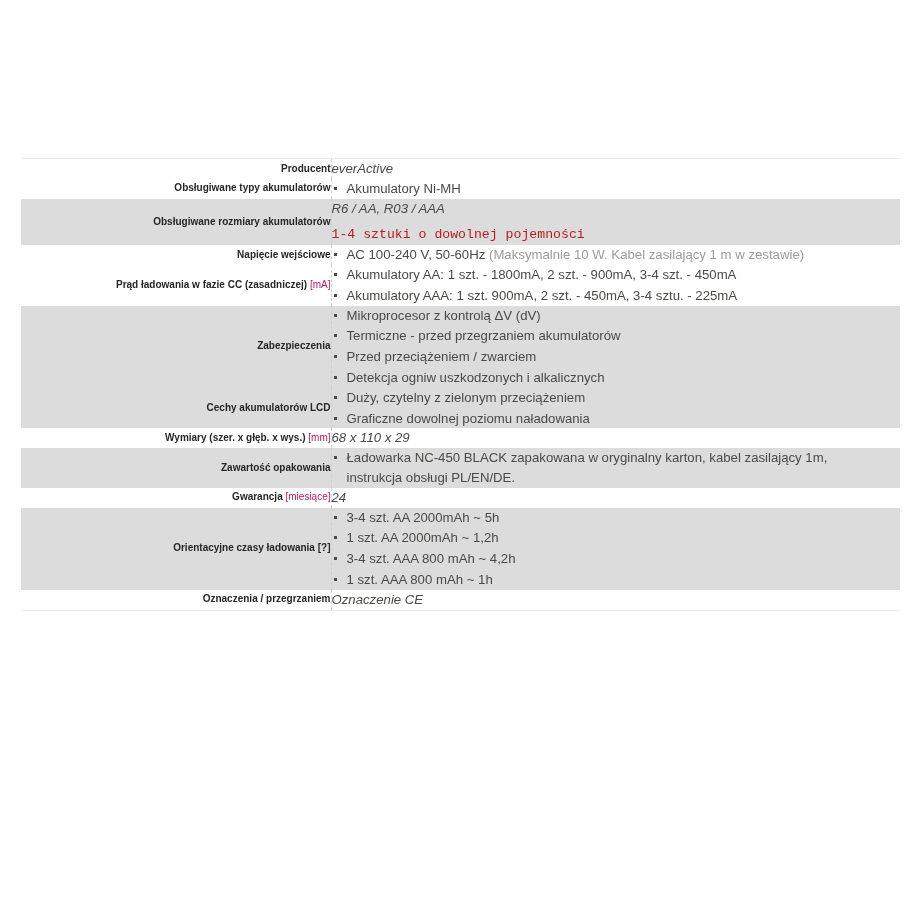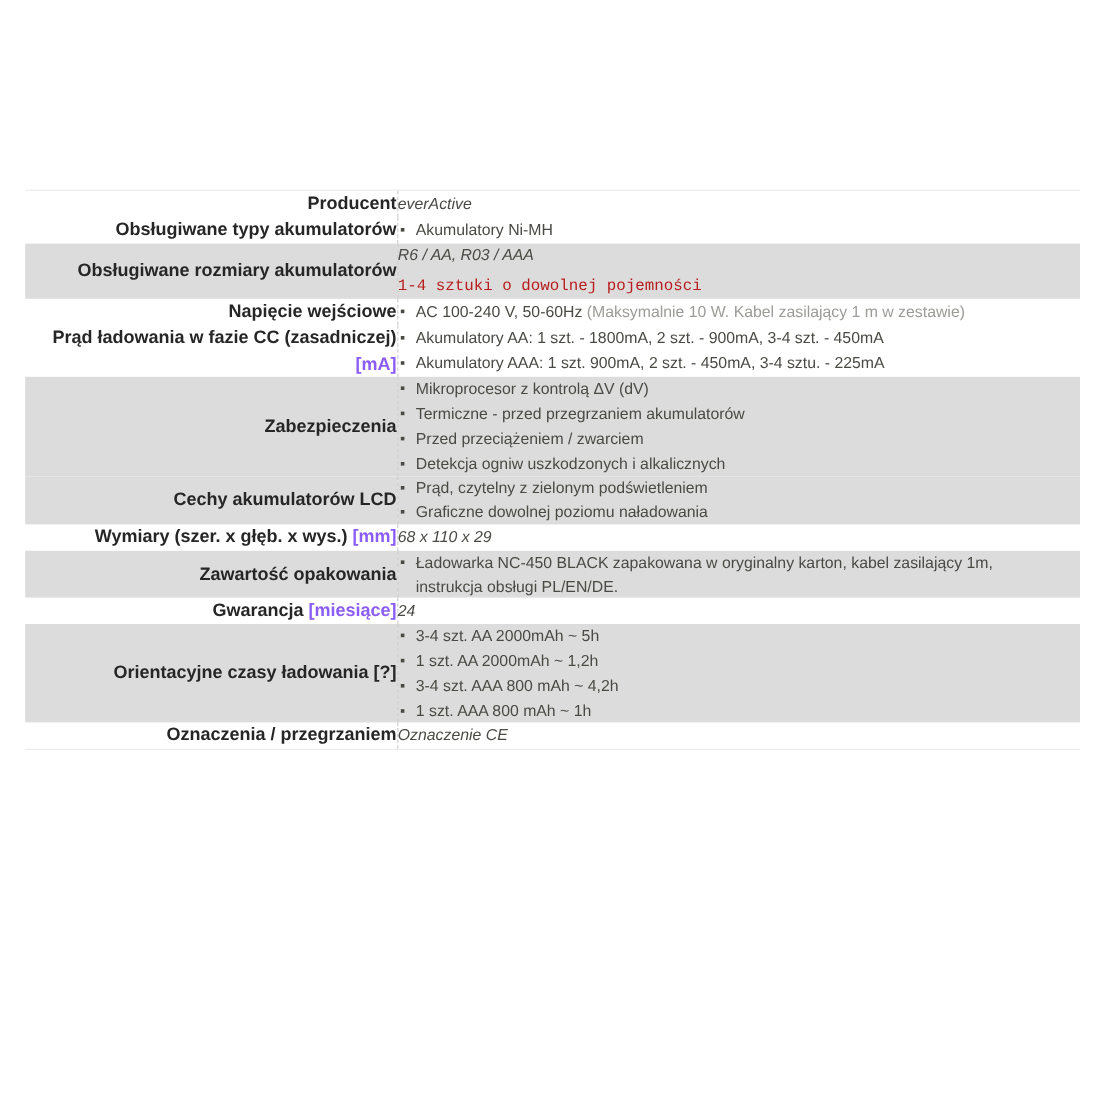--- a/index.html
+++ b/index.html
@@ -44,39 +44,39 @@
 
   table.spec td {
     vertical-align: middle;
     padding: 0;
   }
 
   td.label-cell {
     width: 310px;
     text-align: right;
     padding: 6px 9px 6px 10px;
-    font-size: 15px;
+    font-size: 10px;
     font-weight: bold;
     color: #262626;
     line-height: 1.45;
     border-right: 1px dashed #cfcfcf;
     box-sizing: border-box;
   }
 
   td.value-cell {
     padding: 6px 10px 6px 11px;
     font-size: 13.2px;
     color: #4a4a45;
     line-height: 1.5;
     box-sizing: border-box;
   }
 
   .unit {
-    color: #8b5cf6;
-    font-weight: bold;
+    color: #be185d;
+    font-weight: normal;
   }
   .unit-strong {
     color: #262626;
     font-weight: bold;
   }
 
   ul.vlist {
     margin: 0;
     padding: 0;
     list-style: none;
@@ -168,21 +168,21 @@
                 <li><span>Termiczne - przed przegrzaniem akumulatorów</span></li>
                 <li><span>Przed przeciążeniem / zwarciem</span></li>
                 <li><span>Detekcja ogniw uszkodzonych i alkalicznych</span></li>
               </ul>
             </td>
           </tr>
           <tr class="alt">
             <td class="label-cell"><span>Cechy akumulatorów LCD</span></td>
             <td class="value-cell">
               <ul class="vlist">
-                <li><span>Prąd, czytelny z zielonym podświetleniem</span></li>
+                <li><span>Duży, czytelny z zielonym przeciążeniem</span></li>
                 <li><span>Graficzne dowolnej poziomu naładowania</span></li>
               </ul>
             </td>
           </tr>
           <tr>
             <td class="label-cell"><span>Wymiary (szer. x głęb. x wys.)</span> <span class="unit">[mm]</span></td>
             <td class="value-cell">
               <div class="plain-line">68 x 110 x 29</div>
             </td>
           </tr>

